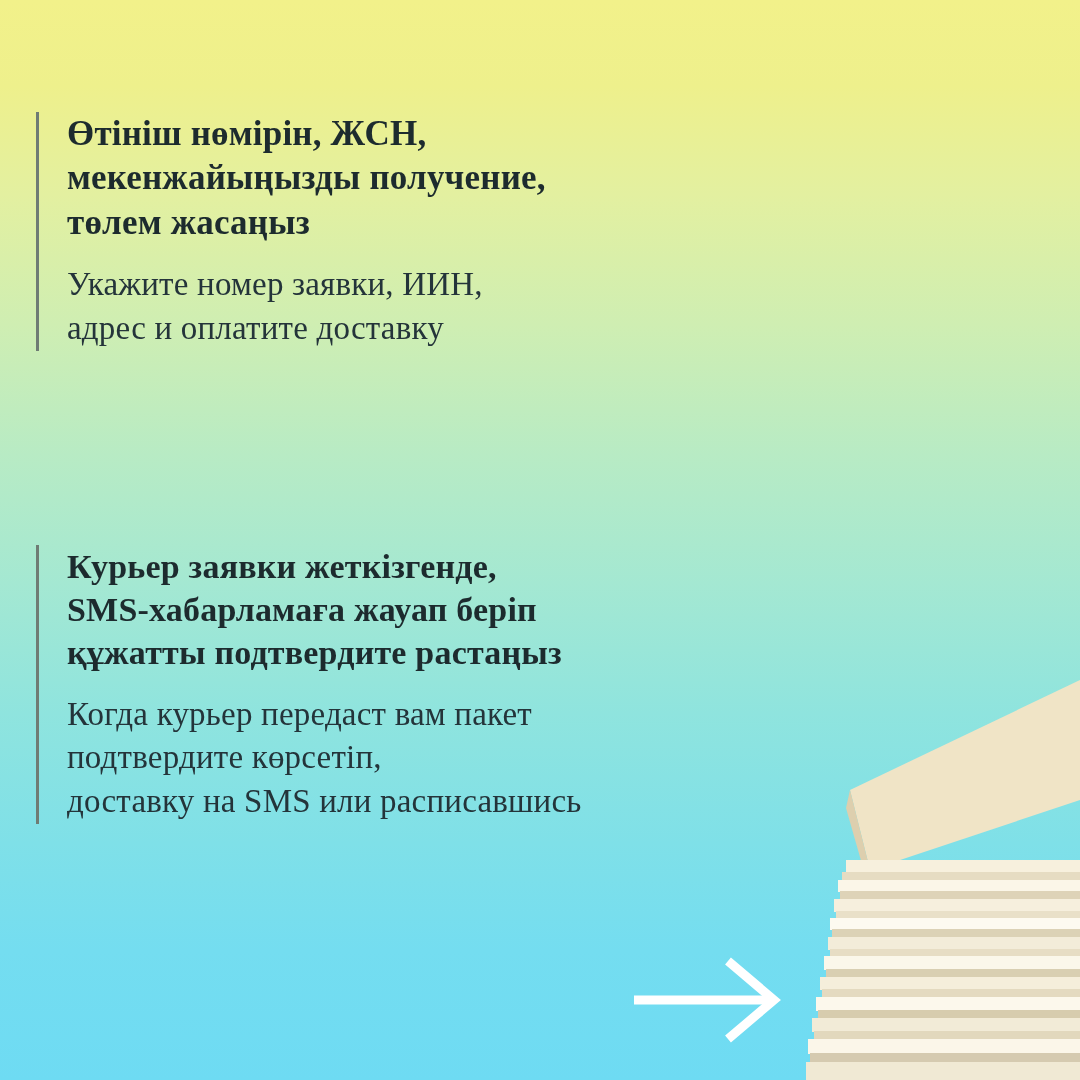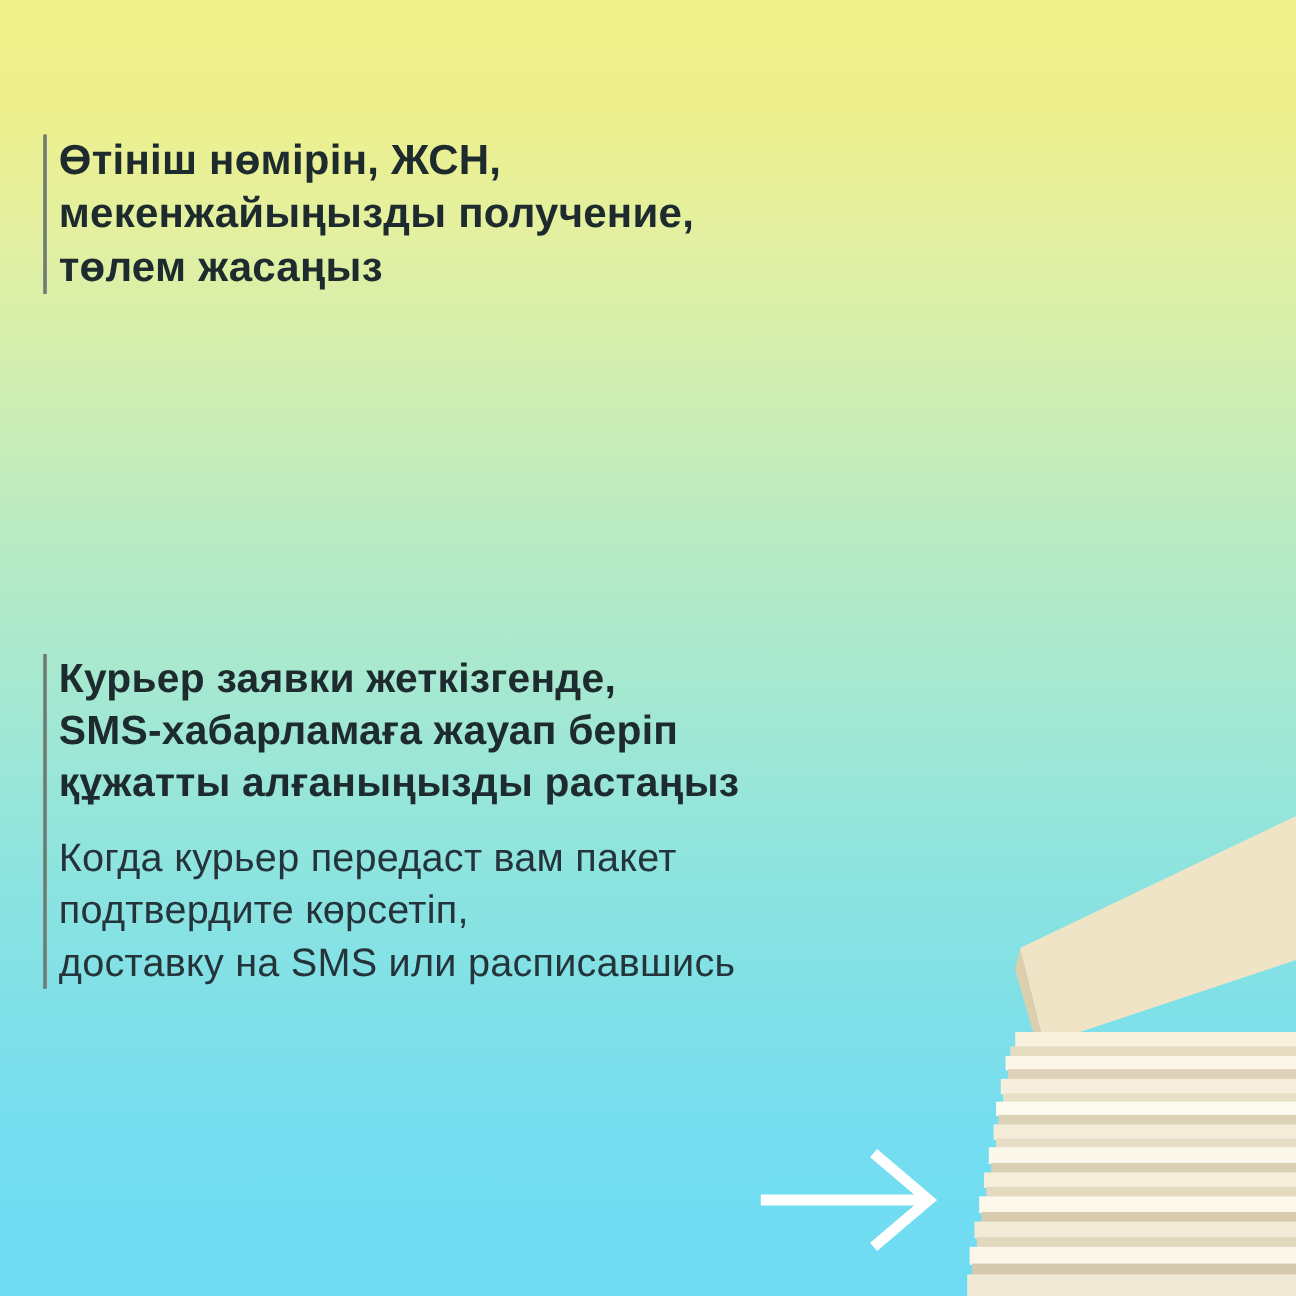--- a/index.html
+++ b/index.html
@@ -43,23 +43,24 @@
   .blocks {
     position: absolute;
     left: 0;
     top: 0;
     width: 100%;
     height: 100%;
   }
 
   .block {
     position: absolute;
-    padding-left: 10px;
+    padding-left: 28px;
     border-left: 3px solid #6f7c74;
     box-sizing: border-box;
+    font-family: Liberation Serif, serif;
   }
   .block-1 { left: 36px; top: 112px; width: 700px; }
   .block-2 { left: 36px; top: 545px; width: 790px; }
 
   .title {
     margin: 0;
     color: #1d2b2e;
     font-weight: bold;
     font-size: 35px;
     line-height: 1.27;
@@ -120,27 +121,31 @@
   </svg>
 
   <div class="blocks">
 
     <div class="block block-1">
       <h2 class="title">
         <span class="line">Өтініш нөмірін, ЖСН,</span>
         <span class="line">мекенжайыңызды получение,</span>
         <span class="line">төлем жасаңыз</span>
       </h2>
+      <p class="subtitle">
+        <span class="line">Укажите номер заявки, ИИН,</span>
+        <span class="line">адрес и оплатите доставку</span>
+      </p>
     </div>
 
     <div class="block block-2">
       <h2 class="title">
         <span class="line">Курьер заявки жеткізгенде,</span>
         <span class="line">SMS-хабарламаға жауап беріп</span>
-        <span class="line">құжатты алғаныңызды растаңыз</span>
+        <span class="line">құжатты подтвердите растаңыз</span>
       </h2>
       <p class="subtitle">
         <span class="line">Когда курьер передаст вам пакет</span>
         <span class="line">подтвердите көрсетіп,</span>
         <span class="line">доставку на SMS или расписавшись</span>
       </p>
     </div>
 
   </div>
 

